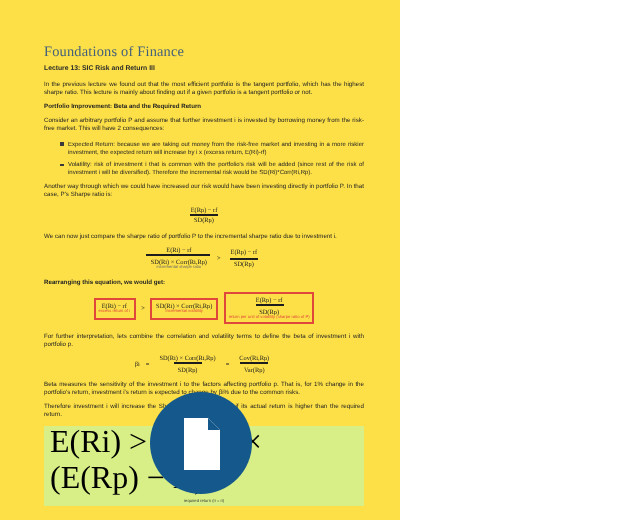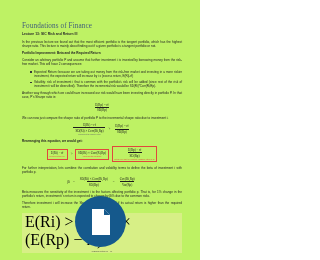--- a/index.html
+++ b/index.html
@@ -4,21 +4,21 @@
 <style>
   html,body{margin:0;padding:0;}
   body{
     width:200px;height:260px;overflow:hidden;
     background:#ffffff;
     font-family:"Liberation Serif", serif;
     position:relative;
   }
   .page{
     position:absolute;inset:0;
-    background:#bef264;
+    background:#fde047;
     padding:22px 18px 16px 22px;
     box-sizing:border-box;
   }
   .doc-title{
     font-family:"Liberation Serif", serif;
     font-size:7.2px;
     line-height:8px;
     color:#44617b;
     letter-spacing:0.1px;
     margin:0 0 1.5px 0;

